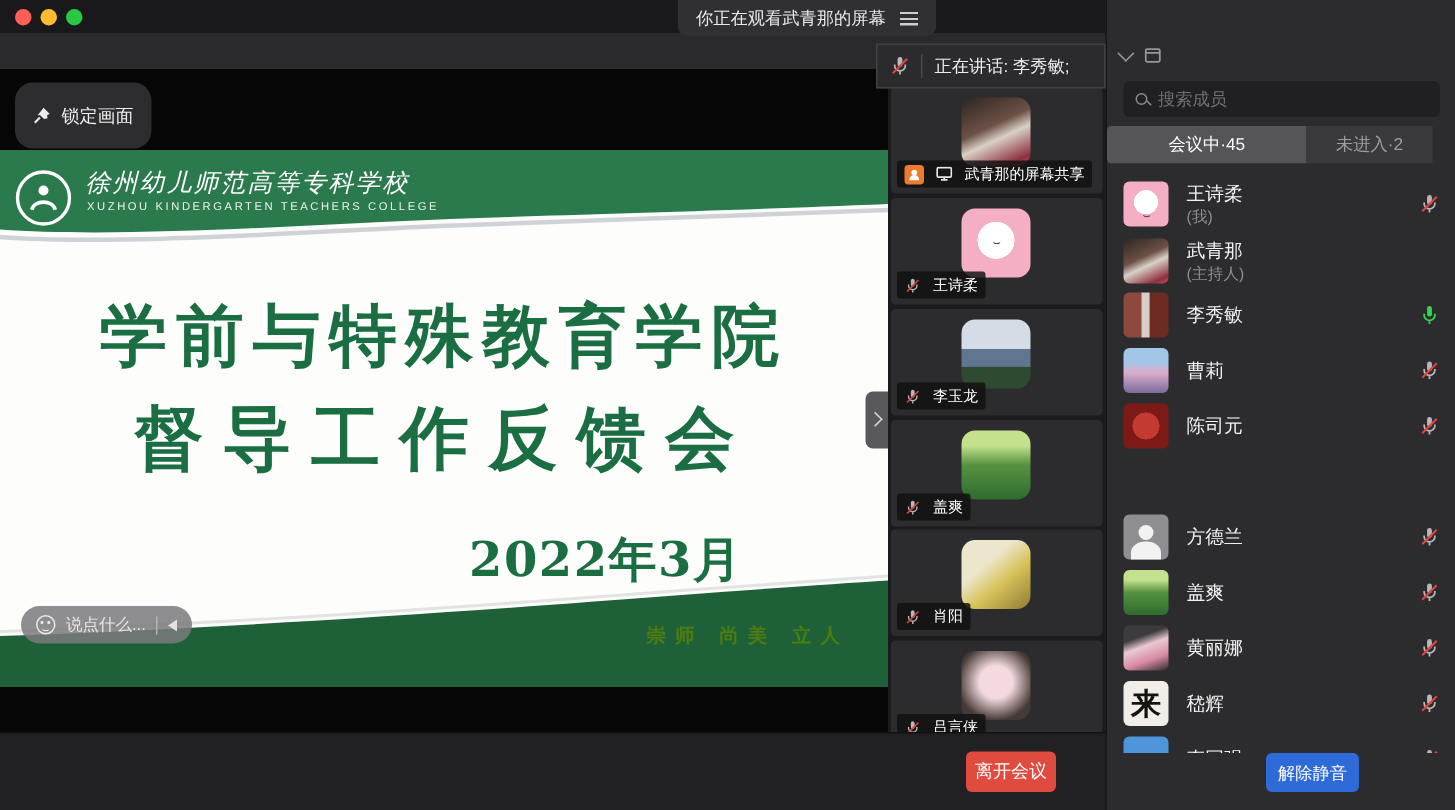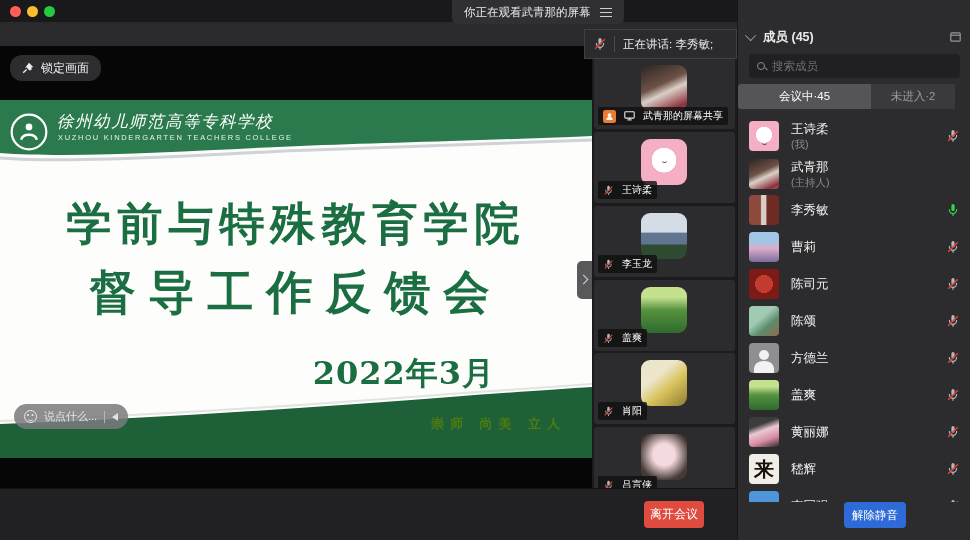--- a/index.html
+++ b/index.html
@@ -26,21 +26,21 @@
   .signal i:nth-child(1){left:0;height:4px}.signal i:nth-child(2){left:4.6px;height:7px}.signal i:nth-child(3){left:9.2px;height:11px}
   .time{left:500px;top:27px;width:46px;text-align:right;color:#b9b9bd;font-size:11px;}
 
   
   .speaking{left:584px;top:29px;width:153px;height:30px;background:#2b2b2d;border:1px solid #414144;
       display:flex;align-items:center;z-index:40;box-sizing:border-box;}
   .speaking .div{width:1px;height:16px;background:#4a4a4d;margin:0 8px 0 7px;}
   .speaking b{font-weight:normal;color:#ededee;font-size:11.5px;}
   .speaking svg{margin-left:8px;}
 
-  .lock-btn{left:10px;top:55px;height:26px;background:#2d2d30;border-radius:12px;display:flex;
+  .lock-btn{left:10px;top:55px;height:44px;background:#2d2d30;border-radius:12px;display:flex;
       align-items:center;gap:7px;padding:0 12px;z-index:30;}
   .lock-btn span{color:#f0f0f0;font-size:12px;}
 
   
   .screen{left:0;top:46px;width:592px;height:442px;background:#060607;}
   .slide{left:0;top:100px;width:592px;height:358px;background:#fdfdfc;overflow:hidden;z-index:1;}
   .slide .deco{position:absolute;left:0;top:0;}
   .logo{position:absolute;left:10px;top:13px;}
   .school-cn{position:absolute;left:57px;top:11px;color:#fff;font-family:"DejaVu Serif",serif;
       font-weight:normal;font-style:italic;font-size:16.5px;letter-spacing:1.5px;white-space:nowrap;}
@@ -291,21 +291,20 @@
           <line x1="2" y1="11" x2="11" y2="2" stroke="#e0443a" stroke-width="1.3"></line>
         </svg>
       <em>吕言侠</em>
     </span>
   </div>
 </div>
 
 <div class="abs panel">
   <div class="p-head">
     <i class="chev"></i>
-    <span class="p-title">成员 (45)</span>
     <svg width="11" height="10" viewBox="0 0 11 10">
       <rect x="0.8" y="0.8" width="9.4" height="8.4" rx="1" fill="none" stroke="#97979c" stroke-width="1.2"></rect>
       <line x1="0.8" y1="3.2" x2="10.2" y2="3.2" stroke="#97979c" stroke-width="1.2"></line>
     </svg>
   </div>
 
   <div class="p-search">
     <i class="mag"></i>
     <span>搜索成员</span>
   </div>
@@ -358,30 +357,20 @@
     <span class="m-av av-red"></span>
     <span class="m-name">陈司元</span>
     <svg class="m-mic" width="14" height="14" viewBox="0 0 13 13">
         <rect x="5" y="1" width="3" height="6" rx="1.5" fill="#b8b8bc"></rect>
         <path d="M3.2 5.5v.8a3.3 3.3 0 0 0 6.6 0v-.8" fill="none" stroke="#b8b8bc" stroke-width="1.1"></path>
         <line x1="6.5" y1="10" x2="6.5" y2="11.8" stroke="#b8b8bc" stroke-width="1.1"></line>
         <line x1="2" y1="11" x2="11" y2="2" stroke="#e0443a" stroke-width="1.3"></line>
       </svg>
   </div>
 
-  <div class="m-row" style="top:303px">
-    <span class="m-av av-nature"></span>
-    <span class="m-name">陈颂</span>
-    <svg class="m-mic" width="14" height="14" viewBox="0 0 13 13">
-        <rect x="5" y="1" width="3" height="6" rx="1.5" fill="#b8b8bc"></rect>
-        <path d="M3.2 5.5v.8a3.3 3.3 0 0 0 6.6 0v-.8" fill="none" stroke="#b8b8bc" stroke-width="1.1"></path>
-        <line x1="6.5" y1="10" x2="6.5" y2="11.8" stroke="#b8b8bc" stroke-width="1.1"></line>
-        <line x1="2" y1="11" x2="11" y2="2" stroke="#e0443a" stroke-width="1.3"></line>
-      </svg>
-  </div>
 
   <div class="m-row" style="top:340px">
     <span class="m-av av-default"></span>
     <span class="m-name">方德兰</span>
     <svg class="m-mic" width="14" height="14" viewBox="0 0 13 13">
         <rect x="5" y="1" width="3" height="6" rx="1.5" fill="#b8b8bc"></rect>
         <path d="M3.2 5.5v.8a3.3 3.3 0 0 0 6.6 0v-.8" fill="none" stroke="#b8b8bc" stroke-width="1.1"></path>
         <line x1="6.5" y1="10" x2="6.5" y2="11.8" stroke="#b8b8bc" stroke-width="1.1"></line>
         <line x1="2" y1="11" x2="11" y2="2" stroke="#e0443a" stroke-width="1.3"></line>
       </svg>

